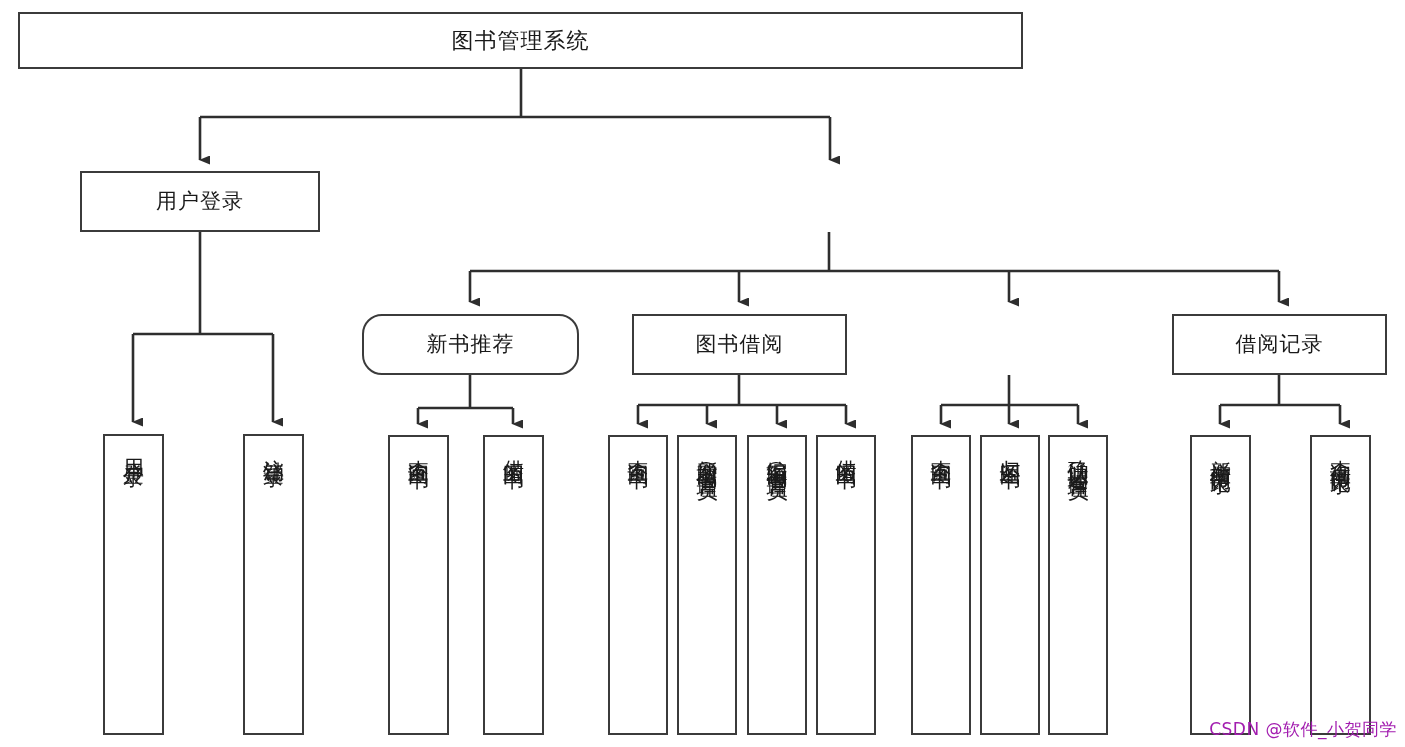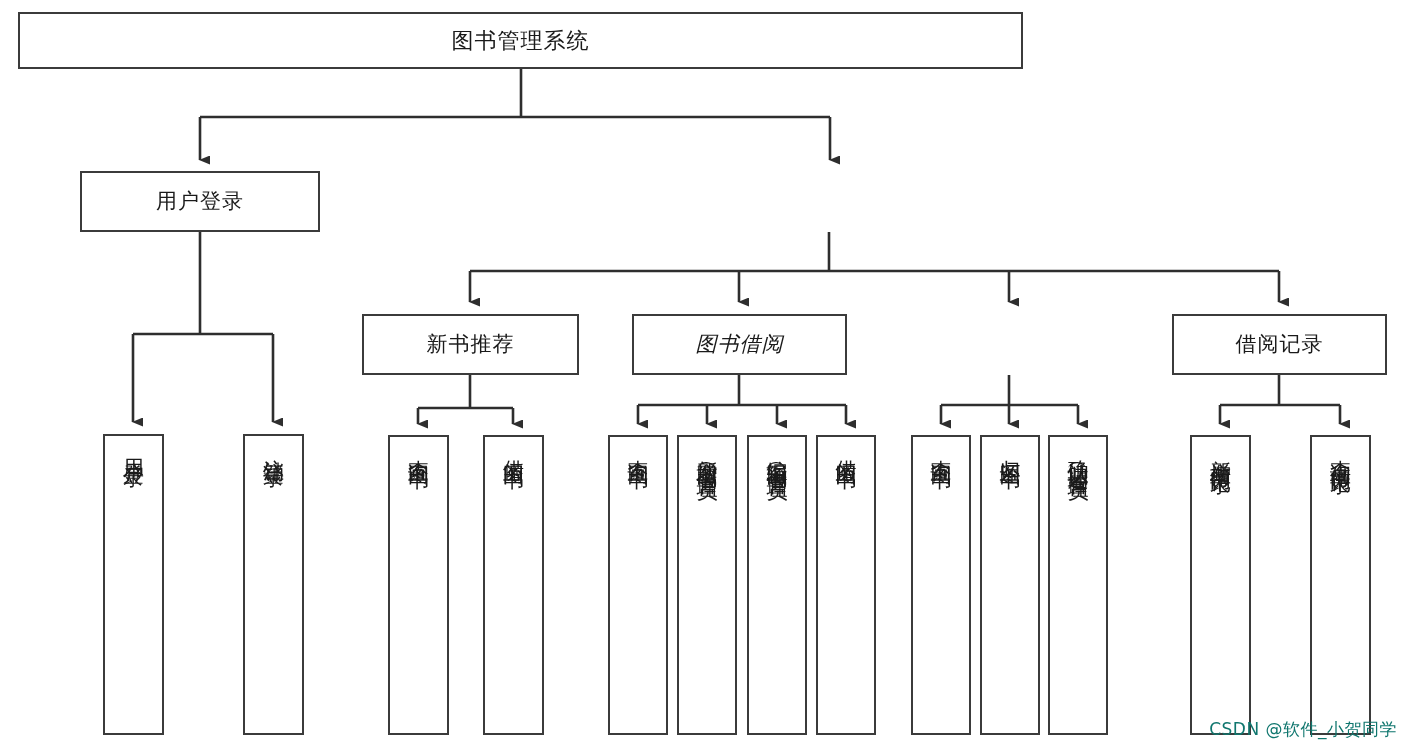--- a/index.html
+++ b/index.html
@@ -68,21 +68,21 @@
     white-space: normal;
     max-height: 100%;
   }
 
   
   #watermark {
     position: absolute;
     right: 8px;
     bottom: 6px;
     font-size: 17px;
-    color: #0f766e;
+    color: #a21caf;
     white-space: nowrap;
     letter-spacing: 0.5px;
   }
 </style>
 </head>
 <body>
 
 <div id="canvas">
 
   <svg id="wires" viewBox="0 0 1405 747" width="1405" height="747" xmlns="http://www.w3.org/2000/svg">
@@ -138,25 +138,25 @@
 
   <div class="node level0" style="left:18px; top:12px; width:1005px; height:57px;">
     <span class="node-label">图书管理系统</span>
   </div>
 
   <div class="node level1" style="left:80px; top:171px; width:240px; height:61px;">
     <span class="node-label">用户登录</span>
   </div>
 
 
-  <div class="node level2" style="left:362px; top:314px; width:217px; height:61px;">
+  <div class="node level2" style="left:362px; top:314px; width:217px; height:61px;border-radius:20px;">
     <span class="node-label">新书推荐</span>
   </div>
 
-  <div class="node level2" style="left:632px; top:314px; width:215px; height:61px;font-style:italic;">
+  <div class="node level2" style="left:632px; top:314px; width:215px; height:61px;">
     <span class="node-label">图书借阅</span>
   </div>
 
 
   <div class="node level2" style="left:1172px; top:314px; width:215px; height:61px;font-family:Liberation Serif, serif;">
     <span class="node-label">借阅记录</span>
   </div>
 
   <div class="node leaf" style="left:103px; top:434px; width:61px; height:301px;">
     <span class="node-label">用户登录</span>

